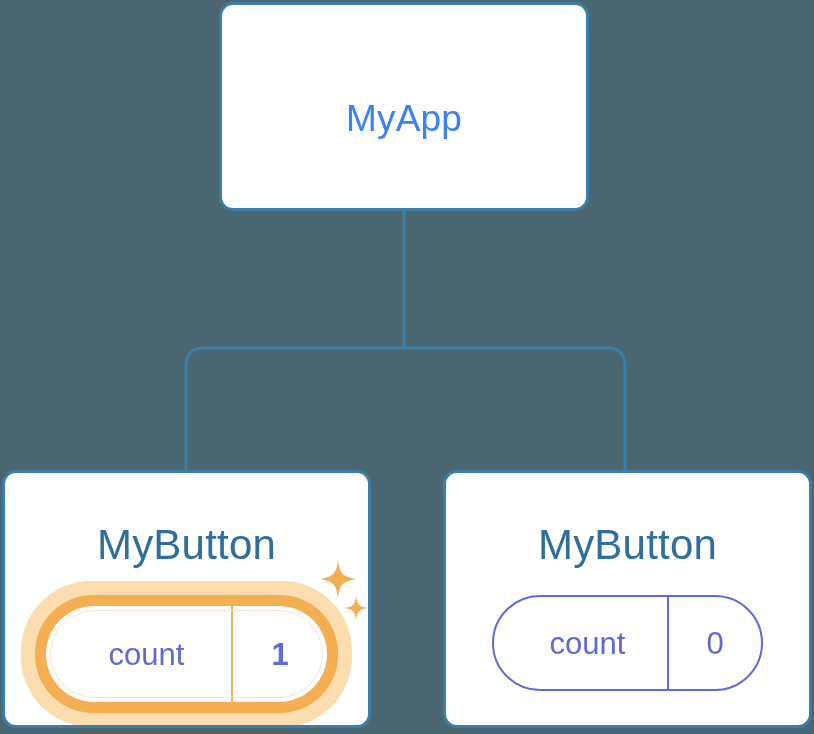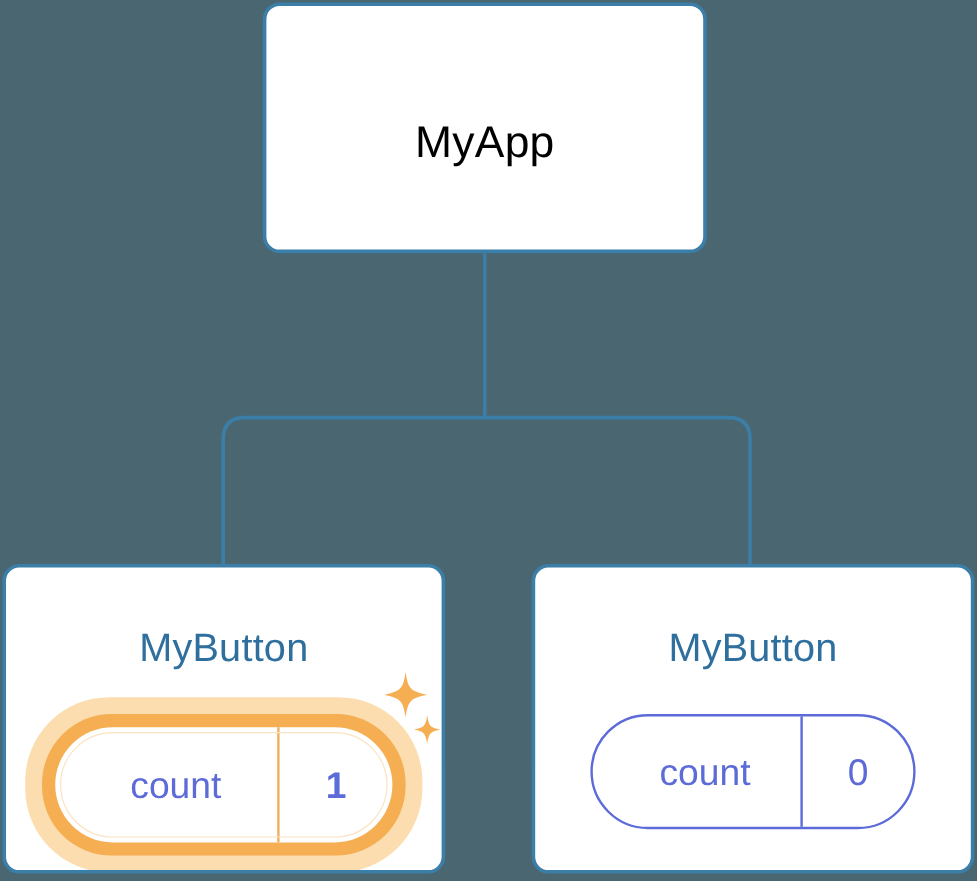--- a/index.html
+++ b/index.html
@@ -41,21 +41,21 @@
     background: #ffffff;
     border: 3px solid #3b7ea8;
     border-radius: 14px;
     box-sizing: border-box;
     display: flex;
     align-items: center;
     justify-content: center;
   }
   .root-label {
     font-size: 37px;
-    color: #000000;
+    color: #3b82f6;
     letter-spacing: 0.2px;
     margin-top: 24px;
   }
 
   
   .child-card {
     position: absolute;
     top: 470px;
     width: 369px;
     height: 258px;
@@ -67,21 +67,21 @@
   }
   .child-card.left  { left: 2px; }
   .child-card.right { left: 443px; }
 
   .child-title {
     position: absolute;
     top: 48px;
     left: 0;
     width: 100%;
     text-align: center;
-    font-size: 33px;
+    font-size: 42px;
     color: #2e6f9e;
     letter-spacing: 0.2px;
   }
 
   
   .pill-wrap {
     position: absolute;
     top: 122px;
     left: 0;
     width: 100%;

